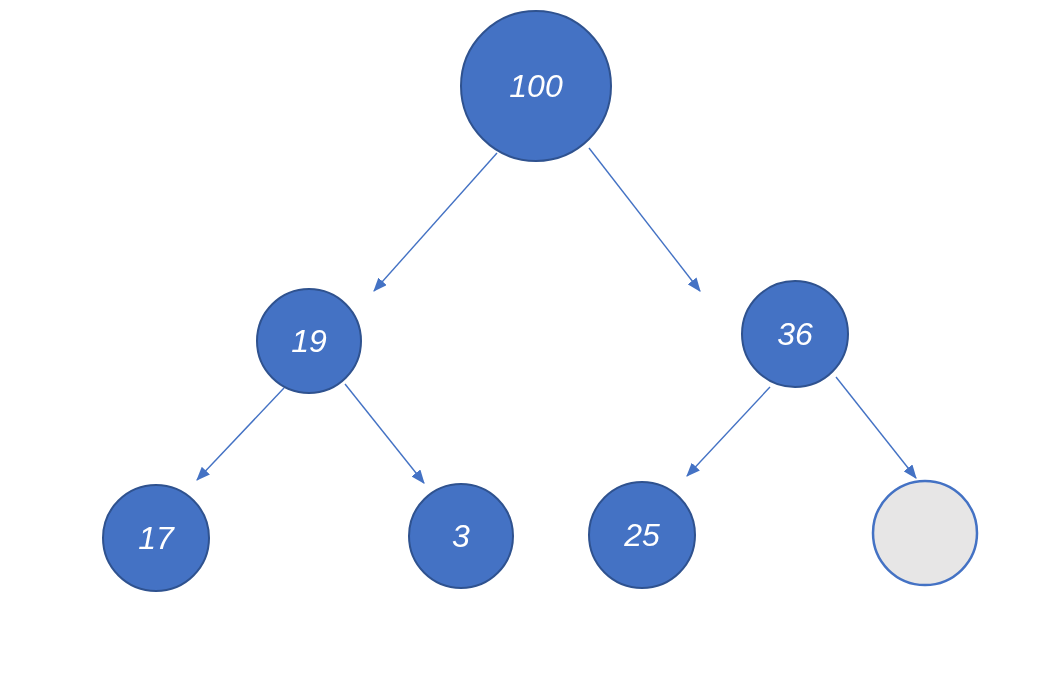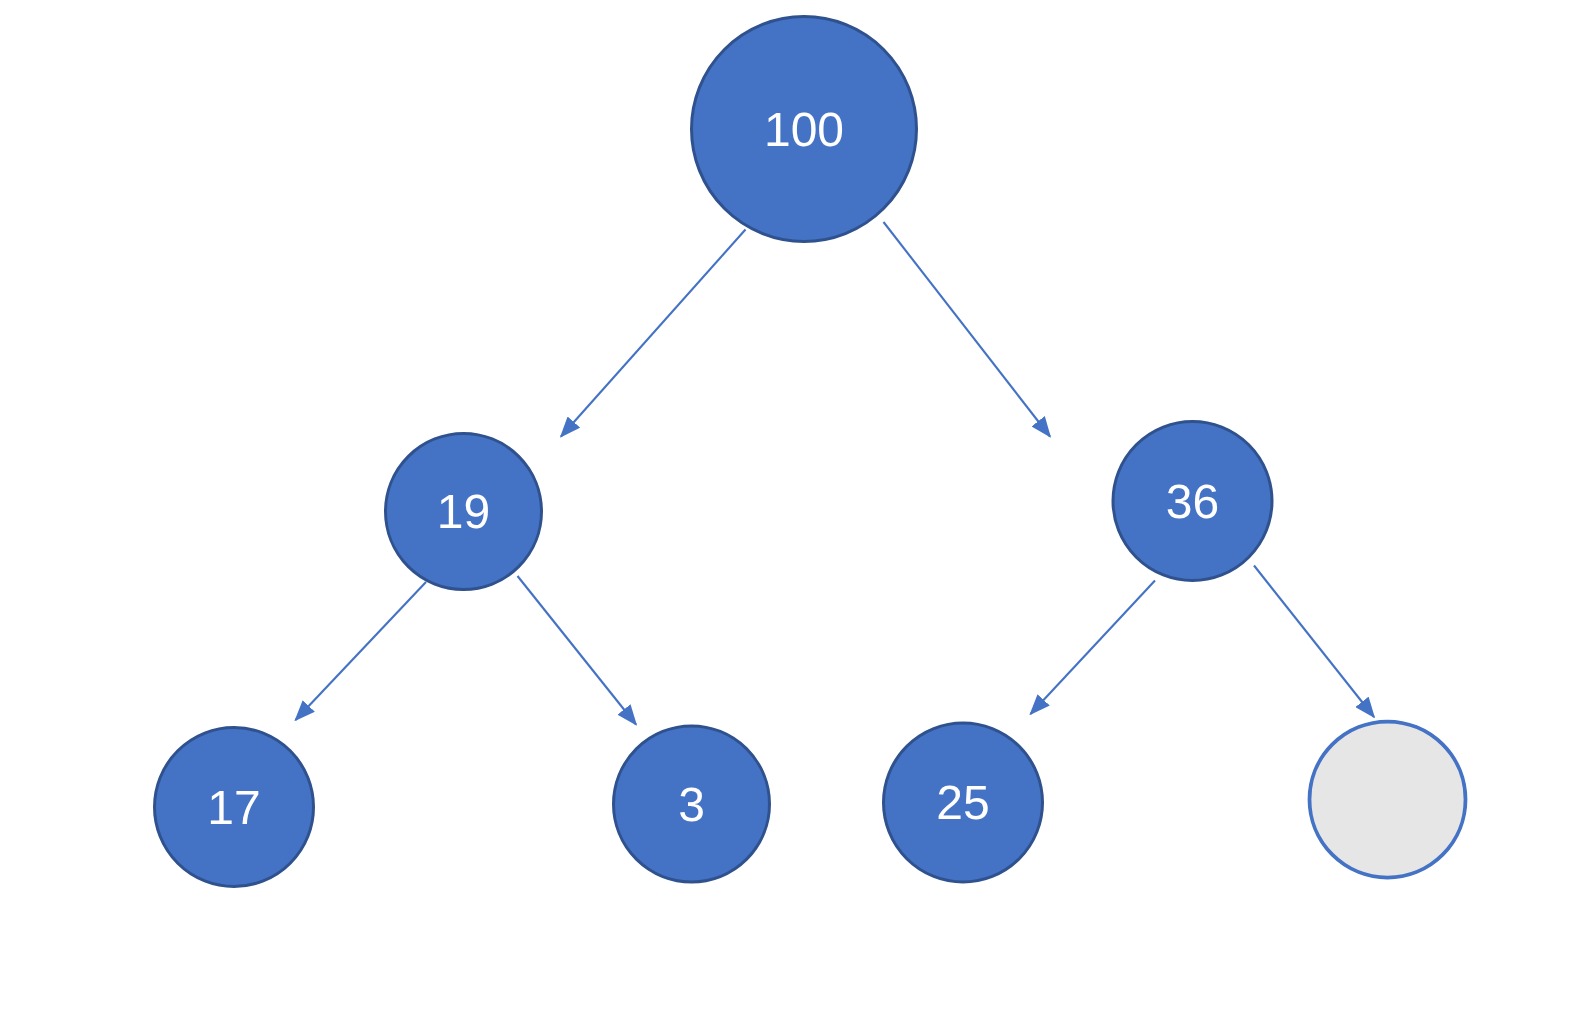--- a/index.html
+++ b/index.html
@@ -9,20 +9,21 @@
     height: 686px;
     background: #ffffff;
     overflow: hidden;
     font-family: "Liberation Sans", sans-serif;
   }
   .canvas {
     position: relative;
     width: 1054px;
     height: 490px;
     background: #ffffff;
+    font-style: italic;
   }
   .edge {
     stroke: #4472C4;
     stroke-width: 1.4;
     fill: none;
   }
   .node {
     fill: #4472C4;
     stroke: #2F528F;
     stroke-width: 2;

